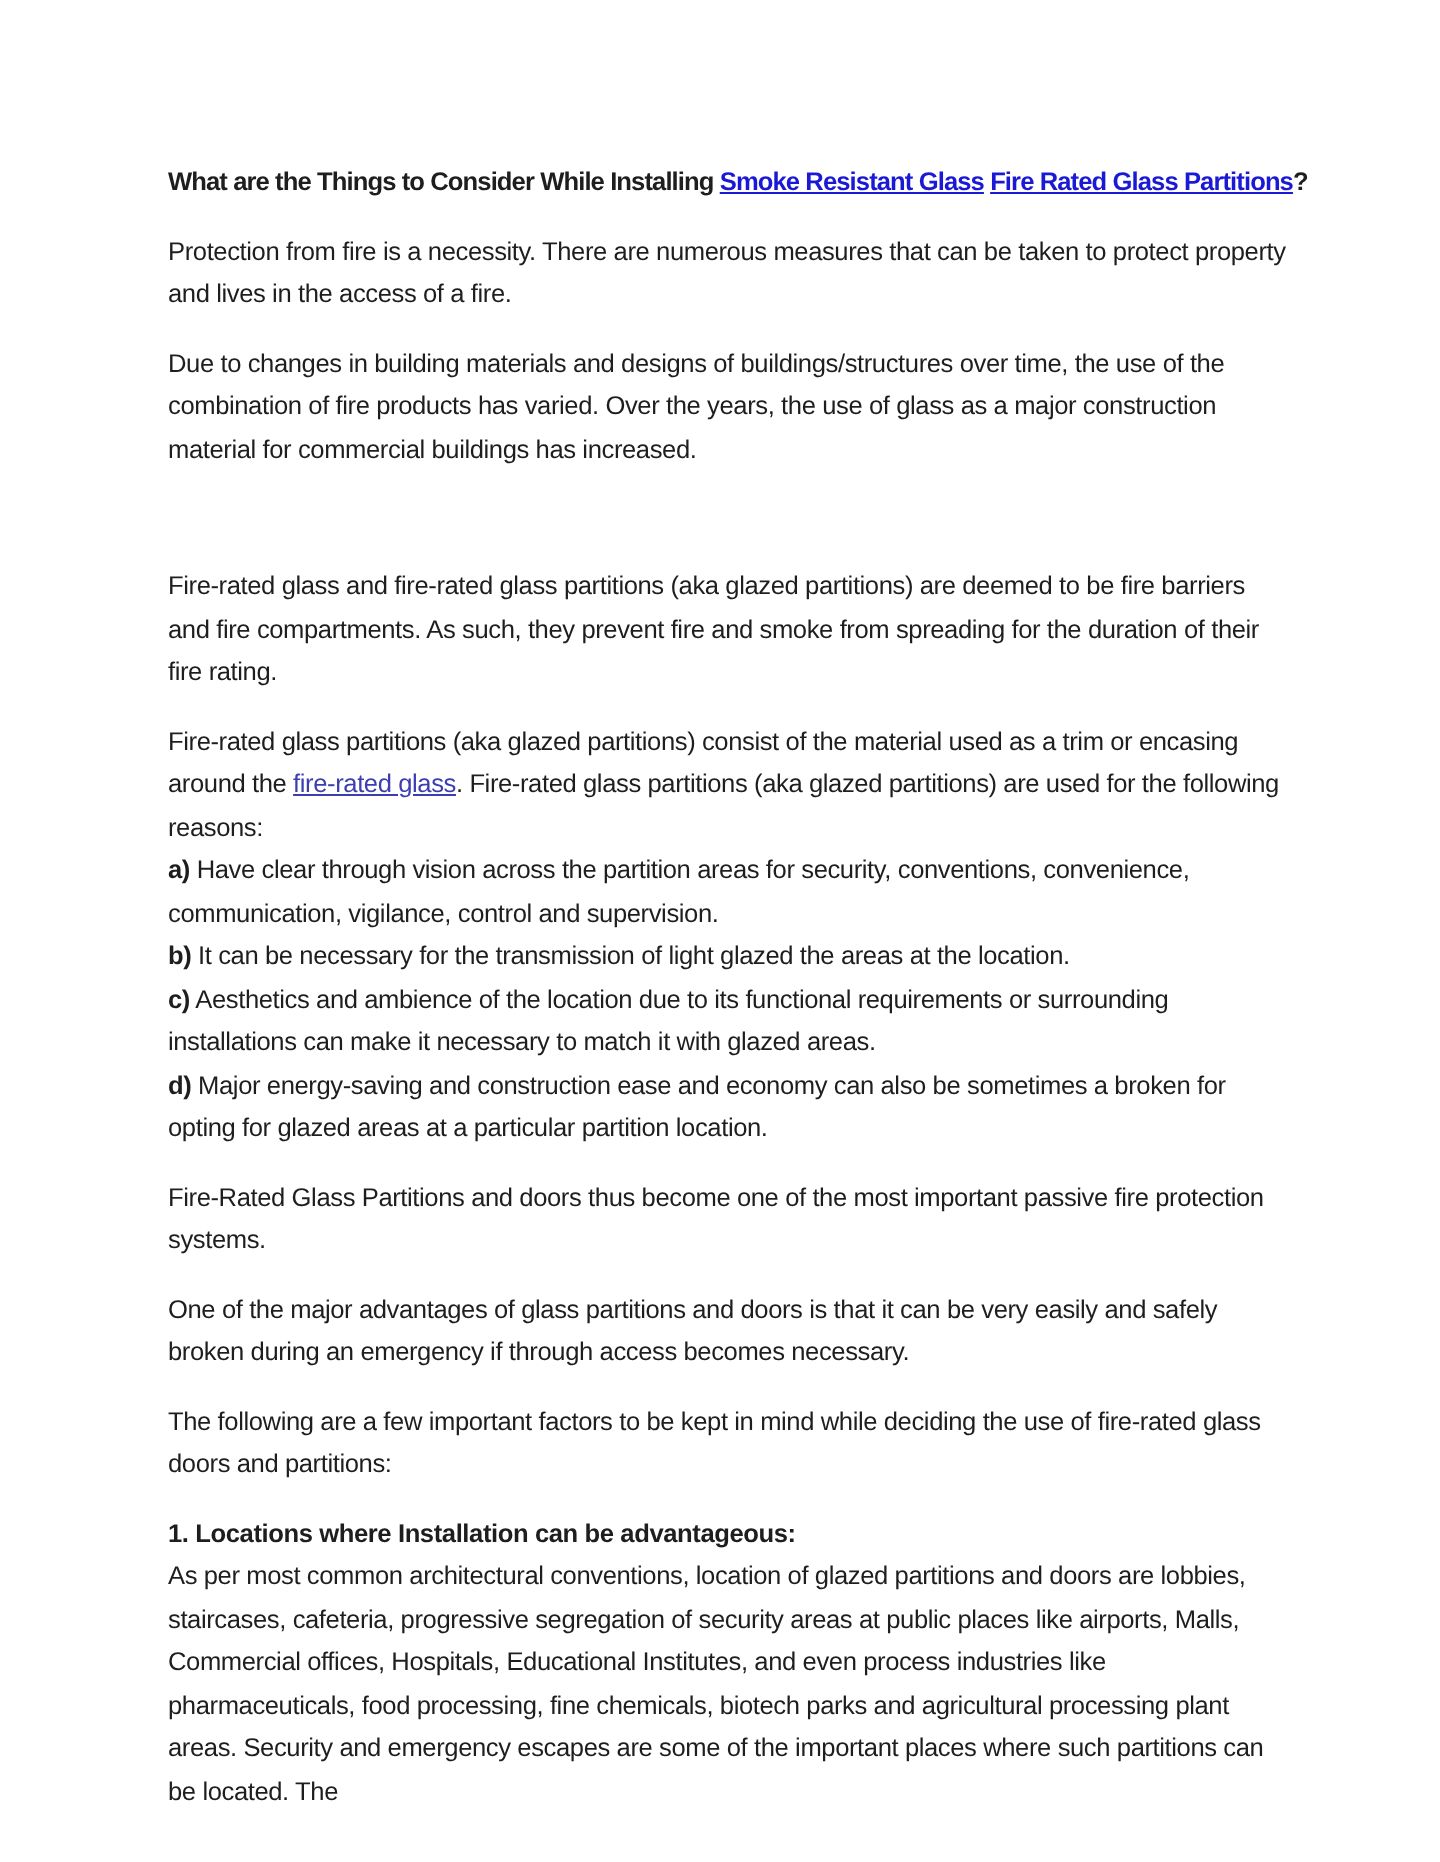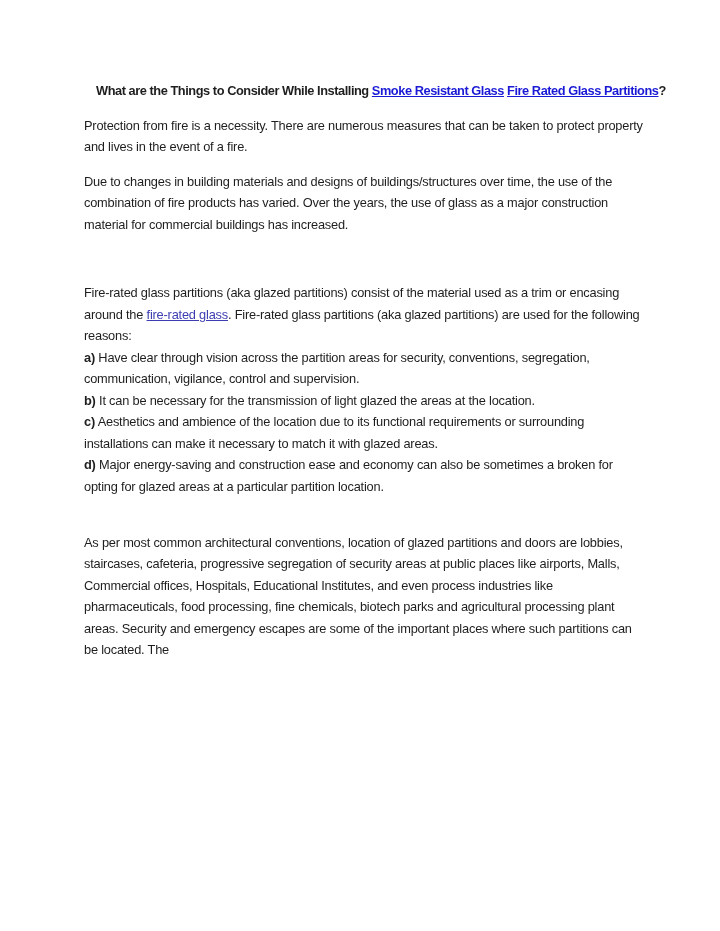--- a/index.html
+++ b/index.html
@@ -26,21 +26,20 @@
     letter-spacing: -0.2px;
   }
   .para {
     margin: 0 0 13px 0;
     white-space: pre-wrap;
   }
   .para-heading {
     font-weight: bold;
     white-space: nowrap;
     letter-spacing: -0.45px;
-    margin-left: 12px;
   }
   .para-spacer {
     height: 21px;
     margin: 0 0 13px 0;
   }
   .run.bold {
     font-weight: bold;
   }
   a.run.link {
     color: var(--body-link-color, #3d3db2);
@@ -50,24 +49,28 @@
   a.run.link.heading-link {
     color: var(--heading-link-color, #1a1ad6);
   }
 </style>
 </head>
 <body>
 
 <div class="page">
   <div class="content">
       <p class="para para-heading"><span class="run bold">What are the Things to Consider While Installing </span><a class="run bold link heading-link" href="#">Smoke Resistant Glass</a><span class="run bold"> </span><a class="run bold link heading-link" href="#">Fire Rated Glass Partitions</a><span class="run bold">?</span></p>
-      <p class="para para-body"><span class="run">Protection from fire is a necessity. There are numerous measures that can be taken to protect property and lives in the event of a fire.</span></p>
+      <p class="para para-body"><span class="run">Protection from fire is a necessity. There are numerous measures that can be taken to protect property and lives in the access of a fire.</span></p>
       <p class="para para-body"><span class="run">Due to changes in building materials and designs of buildings/structures over time, the use of the combination of fire products has varied. Over the years, the use of glass as a major construction material for commercial buildings has increased.</span></p>
       <p class="para para-spacer"></p>
+      <p class="para para-body"><span class="run">Fire-rated glass and fire-rated glass partitions (aka glazed partitions) are deemed to be fire barriers and fire compartments. As such, they prevent fire and smoke from spreading for the duration of their fire rating.</span></p>
       <p class="para para-body"><span class="run">Fire-rated glass partitions (aka glazed partitions) consist of the material used as a trim or encasing around the </span><a class="run link" href="#">fire-rated glass</a><span class="run">. Fire-rated glass partitions (aka glazed partitions) are used for the following reasons:
-</span><span class="run bold">a)</span><span class="run"> Have clear through vision across the partition areas for security, conventions, segregation, communication, vigilance, control and supervision.
+</span><span class="run bold">a)</span><span class="run"> Have clear through vision across the partition areas for security, conventions, convenience, communication, vigilance, control and supervision.
 </span><span class="run bold">b)</span><span class="run"> It can be necessary for the transmission of light glazed the areas at the location.
 </span><span class="run bold">c)</span><span class="run"> Aesthetics and ambience of the location due to its functional requirements or surrounding installations can make it necessary to match it with glazed areas.
 </span><span class="run bold">d)</span><span class="run"> Major energy-saving and construction ease and economy can also be sometimes a broken for opting for glazed areas at a particular partition location.</span></p>
-      <p class="para para-body"><span class="run">
+      <p class="para para-body"><span class="run">Fire-Rated Glass Partitions and doors thus become one of the most important passive fire protection systems.</span></p>
+      <p class="para para-body"><span class="run">One of the major advantages of glass partitions and doors is that it can be very easily and safely broken during an emergency if through access becomes necessary.</span></p>
+      <p class="para para-body"><span class="run">The following are a few important factors to be kept in mind while deciding the use of fire-rated glass doors and partitions:</span></p>
+      <p class="para para-body"><span class="run bold">1. Locations where Installation can be advantageous:</span><span class="run">
 As per most common architectural conventions, location of glazed partitions and doors are lobbies, staircases, cafeteria, progressive segregation of security areas at public places like airports, Malls, Commercial offices, Hospitals, Educational Institutes, and even process industries like pharmaceuticals, food processing, fine chemicals, biotech parks and agricultural processing plant areas. Security and emergency escapes are some of the important places where such partitions can be located. The</span></p>
     </div>
 </div>
 
 </body></html>

